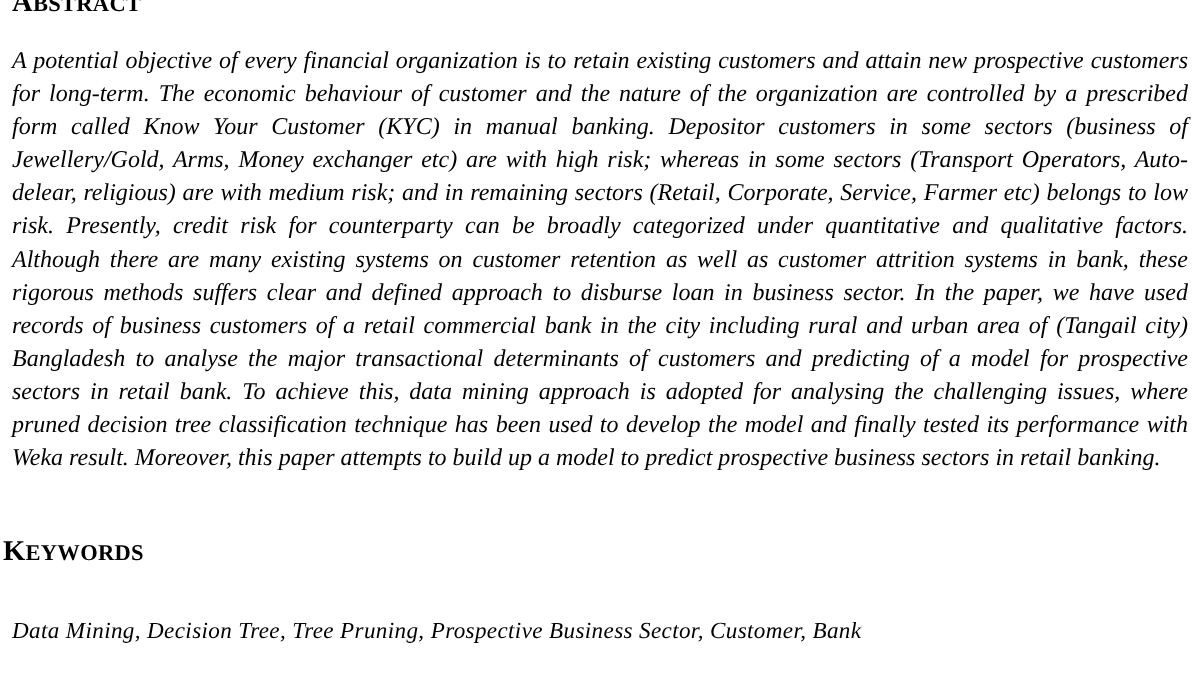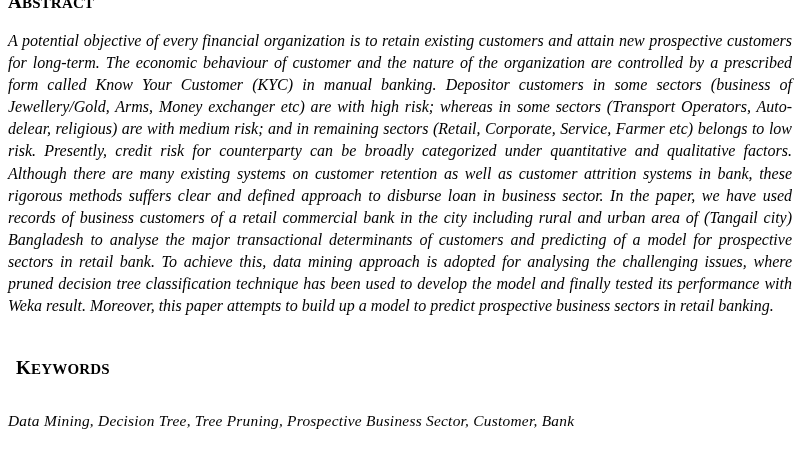--- a/index.html
+++ b/index.html
@@ -46,21 +46,21 @@
     font-style: italic;
     font-size: 16px;
     line-height: 22.1px;
     text-align: justify;
     text-justify: inter-word;
     hyphens: none;
   }
   #keywords-heading {
     position: absolute;
     top: 358px;
-    left: 16px;
+    left: 2px;
   }
   .keywords-body {
     position: absolute;
     top: 395px;
     left: 8px;
     width: 784px;
     font-style: italic;
     font-size: 15.4px;
     line-height: 22px;
     letter-spacing: 0.25px;

